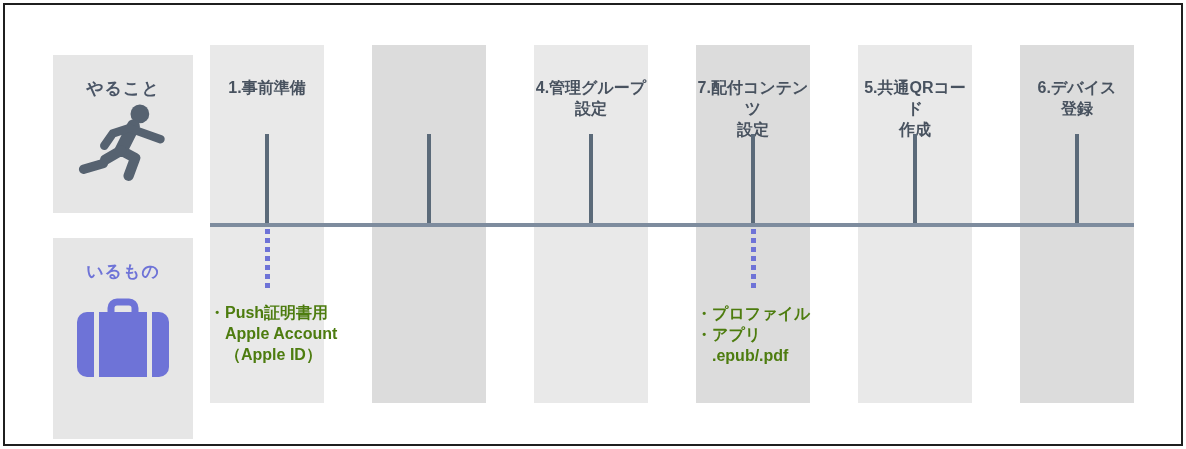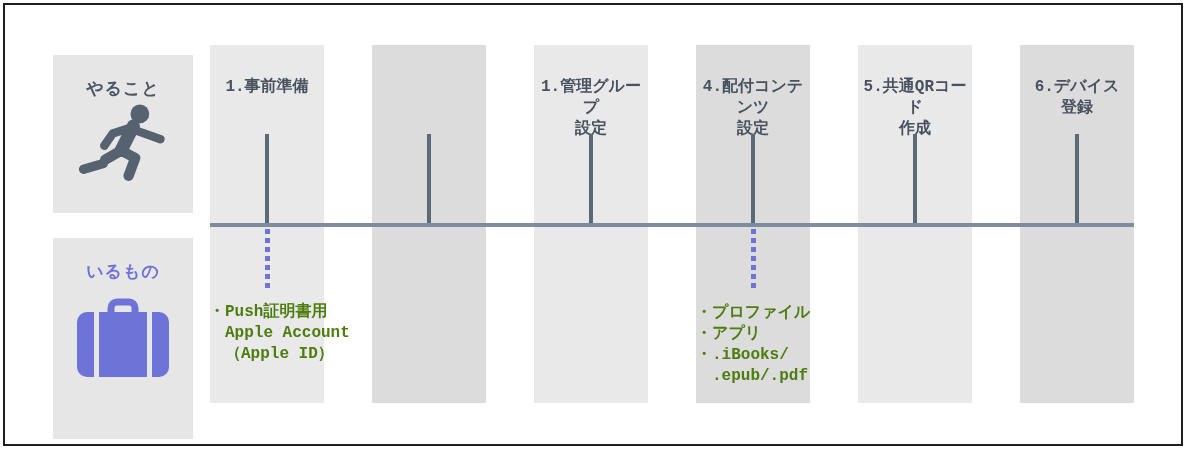--- a/index.html
+++ b/index.html
@@ -1,18 +1,18 @@
 <!DOCTYPE html>
 <html><head>
 <meta charset="utf-8">
 <style>
   html,body { margin:0; padding:0; background:#ffffff; }
   .page {
     position:relative; width:1186px; height:449px; background:#ffffff;
-    font-family:Liberation Mono, monospace; overflow:hidden;
+    font-family:Liberation Sans, sans-serif; overflow:hidden;
   }
   .frame { position:absolute; left:3px; top:3px; right:3px; bottom:3px; border:2px solid #1f1f1f; }
 
   
   .legend-box { position:absolute; left:53px; width:140px; background:#e6e6e6; text-align:center; }
   .legend-todo { top:55px; height:158px; }
   .legend-needed { top:238px; height:201px; }
   .legend-label { display:block; margin-top:22px; font-size:17px; font-weight:bold; color:#4a5566; letter-spacing:1px; }
   .legend-needed .legend-label { color:#6e73d7; }
   .legend-icon-todo { margin-top:2px; }
@@ -83,28 +83,28 @@
         <span class="title-line"></span>
       </div>
       <div class="tick"></div>
       <div class="dotted"></div>
     </div>
     <div class="col col-dark">
       <div class="tick"></div>
     </div>
     <div class="col col-light">
       <div class="col-title">
-        <span class="title-line">1.管理グループ</span>
+        <span class="title-line">4.管理グループ</span>
         <span class="title-line">設定</span>
       </div>
       <div class="tick"></div>
     </div>
     <div class="col col-dark">
       <div class="col-title">
-        <span class="title-line">4.配付コンテンツ</span>
+        <span class="title-line">7.配付コンテンツ</span>
         <span class="title-line">設定</span>
       </div>
       <div class="tick"></div>
       <div class="dotted"></div>
     </div>
     <div class="col col-light">
       <div class="col-title">
         <span class="title-line">5.共通QRコード</span>
         <span class="title-line">作成</span>
       </div>
@@ -122,16 +122,15 @@
   <div class="timeline"></div>
 
   <div class="note note-step1">
     <span class="note-line">・Push証明書用</span>
     <span class="note-line cont">Apple Account</span>
     <span class="note-line cont">（Apple ID）</span>
   </div>
   <div class="note note-step4">
     <span class="note-line">・プロファイル</span>
     <span class="note-line">・アプリ</span>
-    <span class="note-line">・.iBooks/</span>
     <span class="note-line cont">.epub/.pdf</span>
   </div>
 </div>
 
 </body></html>

